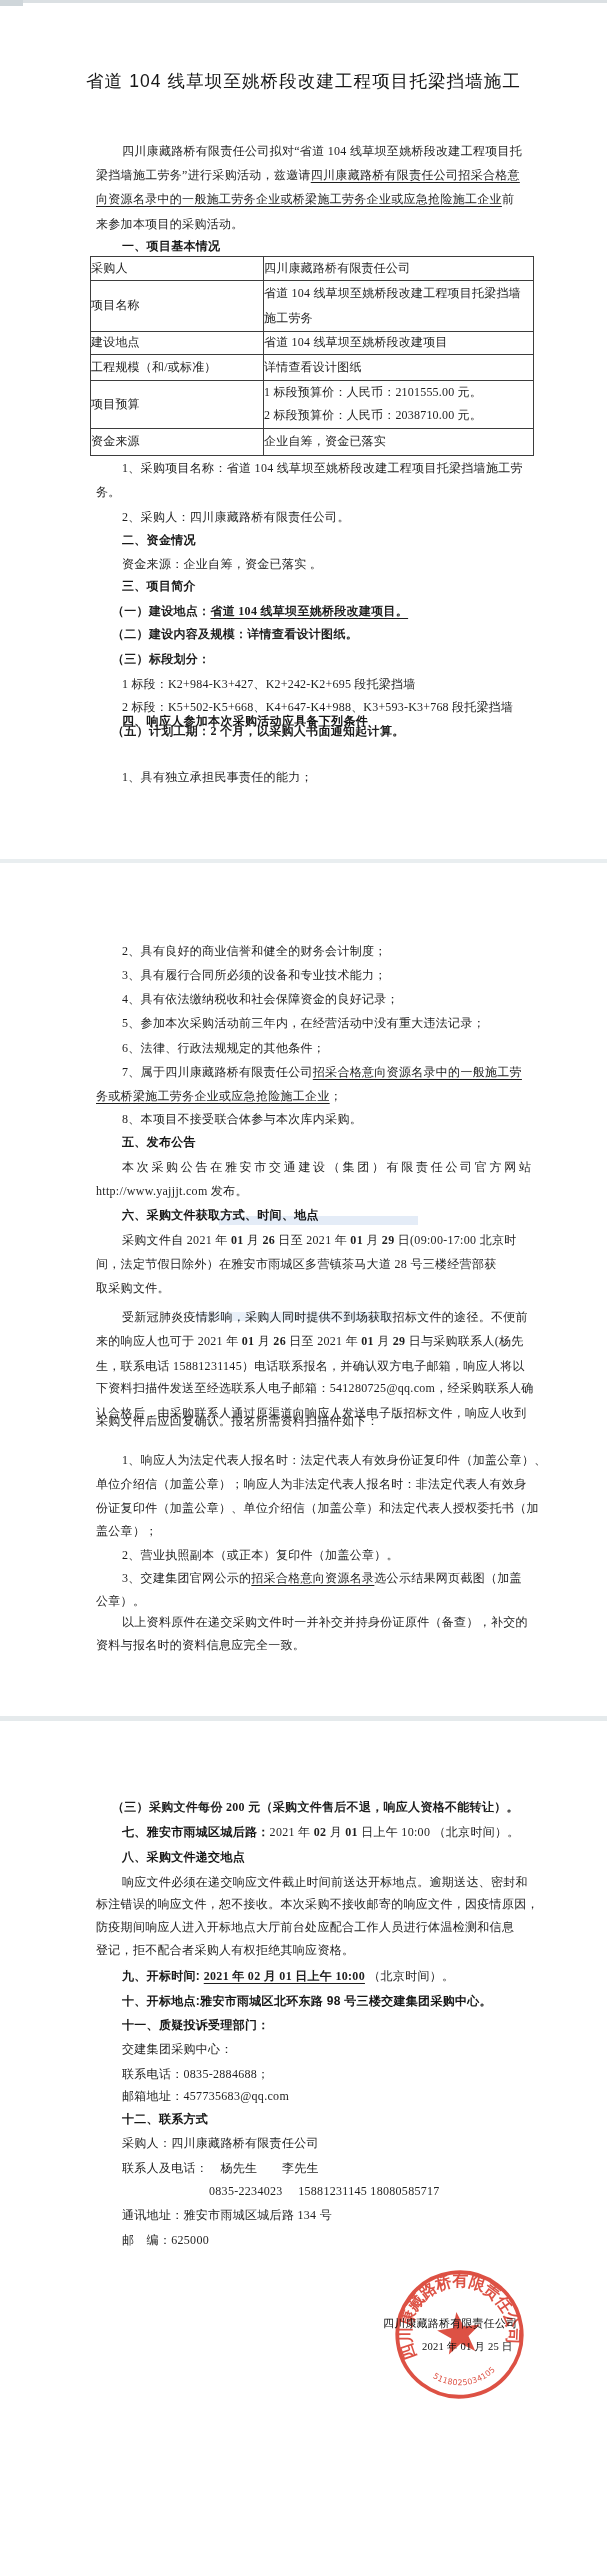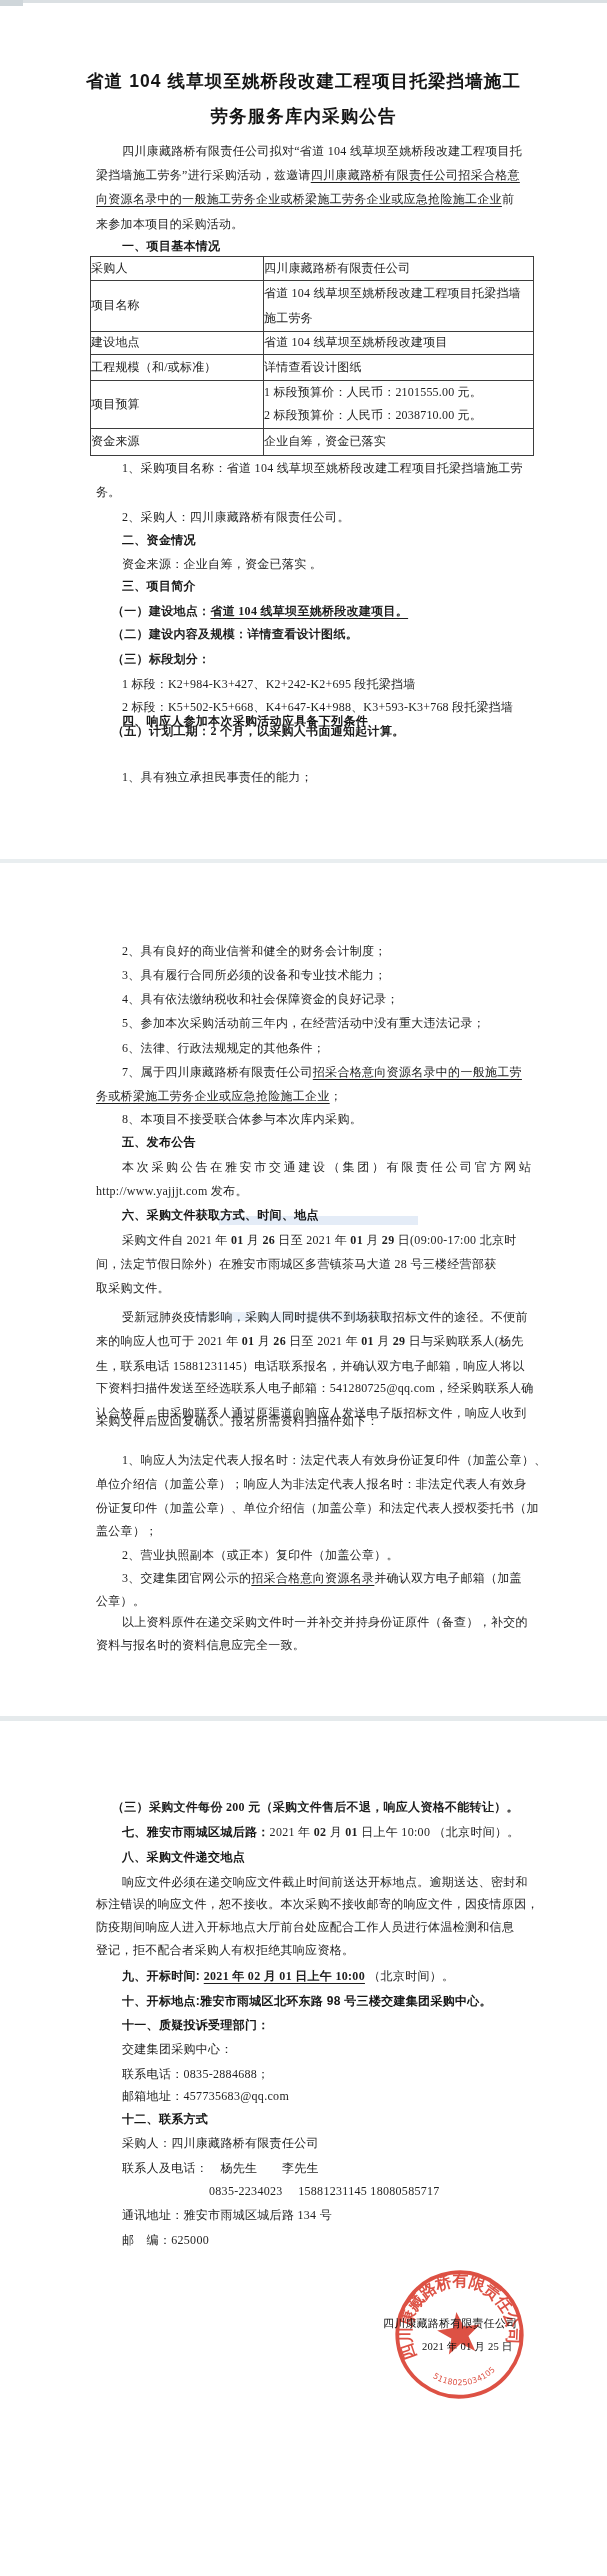--- a/index.html
+++ b/index.html
@@ -11,21 +11,21 @@
   }
   .ln {
     position:absolute; left:96px; white-space:pre;
     font-size:12px; line-height:18px; letter-spacing:0.3px;
   }
   .ind  { left:122px; }
   .par  { left:112px;font-weight:bold; }
   .title {
     left:0; width:607px; text-align:center; white-space:pre;
     font-family:"Liberation Sans","DejaVu Sans",sans-serif;
-    font-weight:700; font-size:17.5px; letter-spacing:1.1px; color:#151515;
+    font-weight:400; font-size:17.5px; letter-spacing:1.1px; color:#151515;
   }
   .hd { font-family:"Liberation Sans","DejaVu Sans",sans-serif; font-weight:700; color:#171717; }
   .b  { font-weight:700; }
   .u  { text-decoration:underline; text-underline-offset:3px; text-decoration-thickness:0.8px; }
   .sp { letter-spacing:2.7px; }
   .mono { letter-spacing:0.2px; }
 
   table.info-table {
     position:absolute; left:90px; top:256px; width:441px;
     border-collapse:collapse; table-layout:fixed;
@@ -53,21 +53,20 @@
 <div class="doc">
 
   <div class="strip" style="top:0;height:3px;background:#dbe0e3;"></div>
   <div class="strip" style="top:0;left:0;width:23px;height:6px;background:#cfd6da;"></div>
   <div class="strip" style="top:859px;height:3.8px;background:#e9eef0;"></div>
   <div class="strip" style="top:1716px;height:4.6px;background:#e5eaec;"></div>
   <div class="hl" style="left:219px;top:1216px;width:199px;height:9px;background:rgba(201,218,240,0.5);"></div>
   <div class="hl" style="left:196px;top:1312px;width:196px;height:9px;background:rgba(201,218,240,0.38);"></div>
 
   <div class="ln title" style="top:72px">省道 104 线草坝至姚桥段改建工程项目托梁挡墙施工</div>
-  <div class="ln title" style="top:107px">劳务服务库内采购公告</div>
 
   <div class="ln ind" style="top:142px">四川康藏路桥有限责任公司拟对“省道 104 线草坝至姚桥段改建工程项目托</div>
   <div class="ln" style="top:166px"><span>梁挡墙施工劳务”进行采购活动，兹邀请</span><span class="u">四川康藏路桥有限责任公司招采合格意</span></div>
   <div class="ln" style="top:190px"><span class="u">向资源名录中的一般施工劳务企业或桥梁施工劳务企业或应急抢险施工企业</span><span>前</span></div>
   <div class="ln" style="top:215px">来参加本项目的采购活动。</div>
 
   <div class="ln ind hd" style="top:237px">一、项目基本情况</div>
 
   <table class="info-table">
     <tbody>
@@ -139,21 +138,21 @@
   <div class="ln" style="top:1332px"><span>来的响应人也可于 2021 年 </span><span class="b">01</span><span> 月 </span><span class="b">26</span><span> 日至 2021 年 </span><span class="b">01</span><span> 月 </span><span class="b">29</span><span> 日与采购联系人(杨先</span></div>
   <div class="ln" style="top:1357px">生，联系电话 15881231145）电话联系报名，并确认双方电子邮箱，响应人将以</div>
   <div class="ln" style="top:1379px">下资料扫描件发送至经选联系人电子邮箱：541280725@qq.com，经采购联系人确</div>
   <div class="ln" style="top:1404px">认合格后，由采购联系人通过原渠道向响应人发送电子版招标文件，响应人收到</div>
   <div class="ln" style="top:1412px">采购文件后应回复确认。报名所需资料扫描件如下：</div>
   <div class="ln ind" style="top:1451px">1、响应人为法定代表人报名时：法定代表人有效身份证复印件（加盖公章）、</div>
   <div class="ln" style="top:1475px">单位介绍信（加盖公章）；响应人为非法定代表人报名时：非法定代表人有效身</div>
   <div class="ln" style="top:1499px">份证复印件（加盖公章）、单位介绍信（加盖公章）和法定代表人授权委托书（加</div>
   <div class="ln" style="top:1522px">盖公章）；</div>
   <div class="ln ind" style="top:1546px">2、营业执照副本（或正本）复印件（加盖公章）。</div>
-  <div class="ln ind" style="top:1569px"><span>3、交建集团官网公示的</span><span class="u">招采合格意向资源名录</span><span>并确认双方电子邮箱（加盖</span></div>
+  <div class="ln ind" style="top:1569px"><span>3、交建集团官网公示的</span><span class="u">招采合格意向资源名录</span><span>选公示结果网页截图（加盖</span></div>
   <div class="ln" style="top:1592px">公章）。</div>
   <div class="ln ind" style="top:1613px">以上资料原件在递交采购文件时一并补交并持身份证原件（备查），补交的</div>
   <div class="ln" style="top:1636px">资料与报名时的资料信息应完全一致。</div>
   <div class="ln par" style="top:1798px">（三）采购文件每份 200 元（采购文件售后不退，响应人资格不能转让）。</div>
 
   <div class="ln ind" style="top:1823px"><span class="hd">七、雅安市雨城区城后路：</span><span>2021 年 </span><span class="b">02</span><span> 月 </span><span class="b">01</span><span> 日上午 10:00 （北京时间）。</span></div>
 
   <div class="ln ind hd" style="top:1848px">八、采购文件递交地点</div>
   <div class="ln ind" style="top:1873px">响应文件必须在递交响应文件截止时间前送达开标地点。逾期送达、密封和</div>
   <div class="ln" style="top:1895px">标注错误的响应文件，恕不接收。本次采购不接收邮寄的响应文件，因疫情原因，</div>

